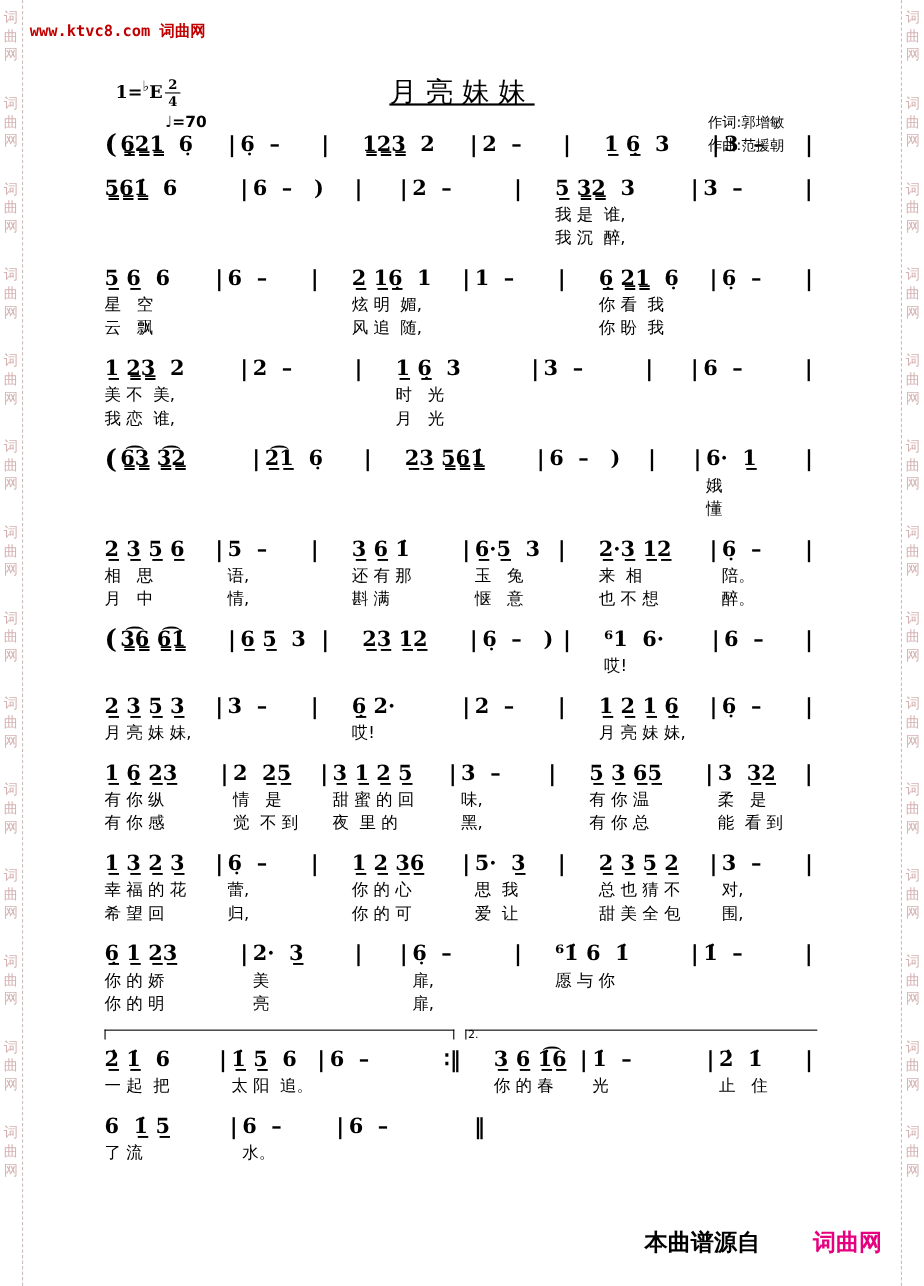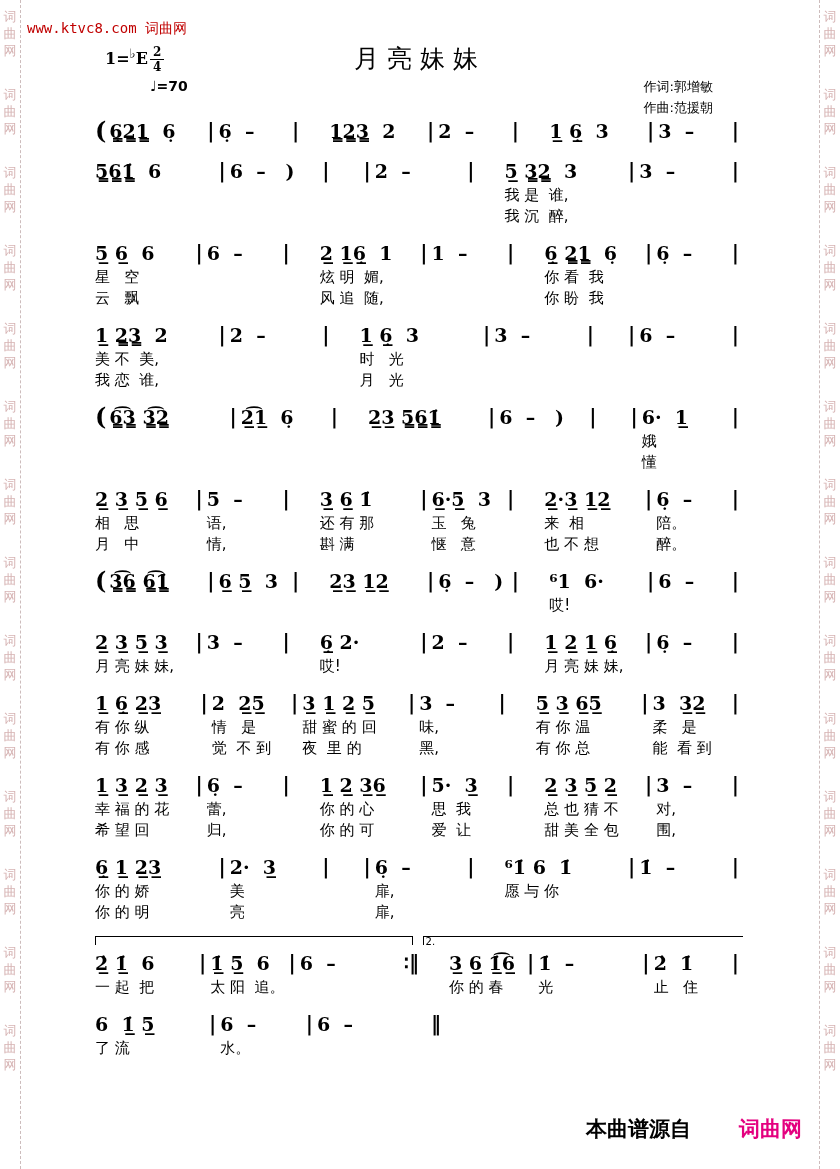--- a/index.html
+++ b/index.html
@@ -5,33 +5,33 @@
   html,body{margin:0;padding:0;background:#fff;}
   .page{position:relative;width:840px;height:1169px;background:#fff;overflow:hidden;
         font-family:"DejaVu Sans",sans-serif;color:#000;}
   
   .side{position:absolute;top:0;height:100%;width:21px;box-sizing:border-box;padding-top:8px;}
   .side.left{left:0;border-right:1px dashed #cdbcbc;}
   .side.right{right:0;border-left:1px dashed #cdbcbc;}
   .wm-char{font-size:13px;color:#d6b3b3;text-align:center;line-height:17px;}
   .wm-gap{height:27px;}
   
-  .url{position:absolute;left:27px;top:20px;color:#c00000;font-size:14px;font-weight:normal;
+  .url{position:absolute;left:27px;top:20px;color:#c00000;font-size:14px;font-weight:bold;
        font-family:"DejaVu Sans Mono",monospace;}
   
-  .header{position:absolute;left:95px;right:95px;top:40px;height:64px;}
+  .header{position:absolute;left:95px;right:95px;top:65px;height:64px;}
   .keyblock{position:absolute;left:10px;top:6px;font-family:"DejaVu Serif",serif;
             font-weight:bold;font-size:16px;line-height:1;}
   .keyflat{vertical-align:super;font-size:13px;}
   .frac{display:inline-block;vertical-align:middle;text-align:center;font-size:12px;line-height:1;margin-left:2px;}
   .frac .num{display:block;border-bottom:1px solid #000;padding:0 3px 1px;}
   .frac .den{display:block;padding-top:1px;}
   .tempo{margin-top:6px;font-size:14px;font-family:"DejaVu Sans",sans-serif;margin-left:45px;}
   .title{position:absolute;left:0;right:0;top:2px;text-align:center;font-size:25px;letter-spacing:8px;
-         font-family:"DejaVu Sans",sans-serif;}
+         font-family:"DejaVu Sans",sans-serif;text-decoration:underline;}
   .credits{position:absolute;right:32px;top:16px;font-size:13px;line-height:1.65;text-align:left;margin-top:20px;}
   
   #score{position:absolute;left:95px;top:118px;width:648px;}
   .sys{margin-bottom:14px;}
   .line{display:flex;align-items:flex-start;}
   .line.short{width:54%;}
   .cell{flex:1 1 0;min-width:0;}
   .cell.wide{flex:1.35 1 0;}
   .n{font-family:"DejaVu Serif",serif;font-weight:bold;font-size:19px;line-height:26px;white-space:pre;}
   .l{font-size:15px;line-height:19px;white-space:pre;margin-top:2px;font-family:"DejaVu Sans",sans-serif;}

